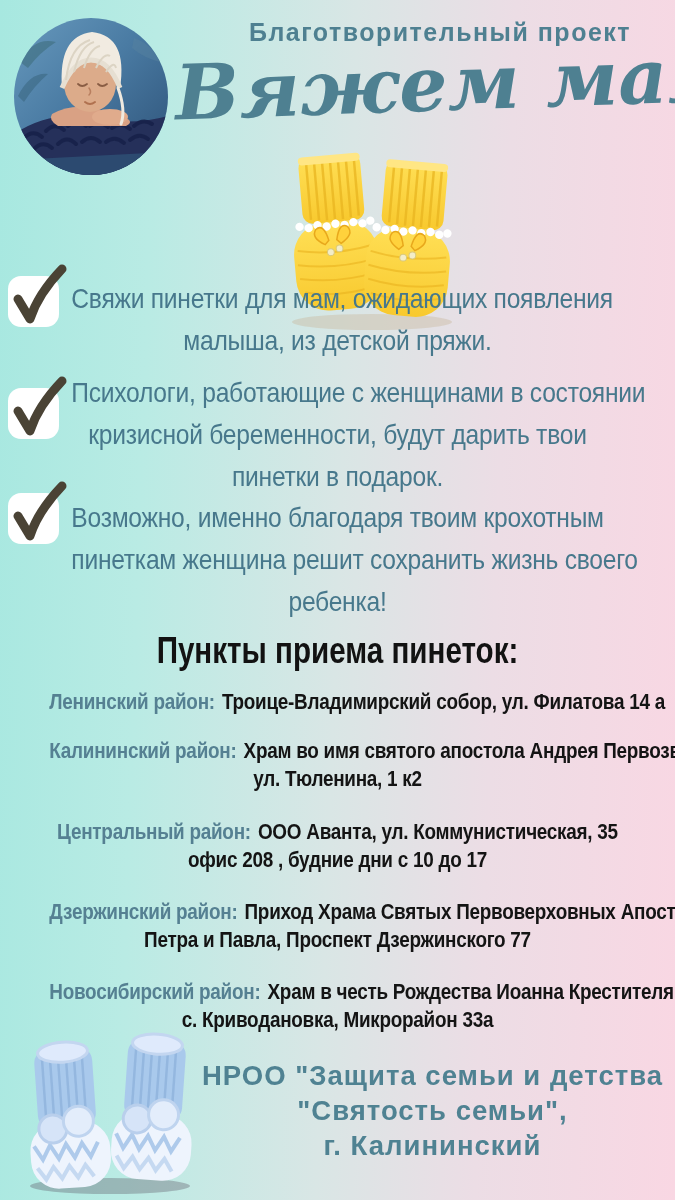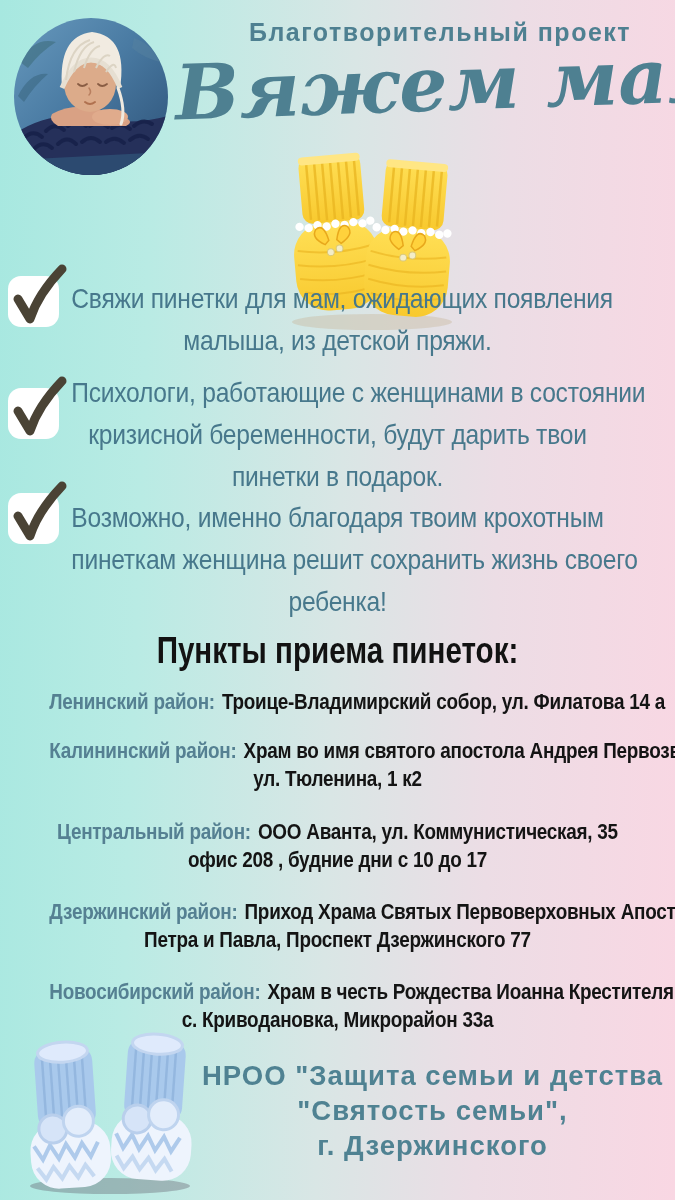--- a/index.html
+++ b/index.html
@@ -239,16 +239,16 @@
       </defs>
       <ellipse cx="88" cy="158" rx="80" ry="8" fill="#5c5663" opacity=".35"></ellipse>
       <use href="#bbootie" transform="translate(0,8) rotate(-4 45 80)"></use>
       <use href="#bbootie" transform="translate(86,0) rotate(4 45 80)"></use>
     </svg>
   </div>
 
   <div class="footer">
     <div>НРОО "Защита семьи и детства</div>
     <div>"Святость семьи",</div>
-    <div>г. Дзержинского</div>
+    <div>г. Калининский</div>
   </div>
 
 </div>
 
 </body></html>

